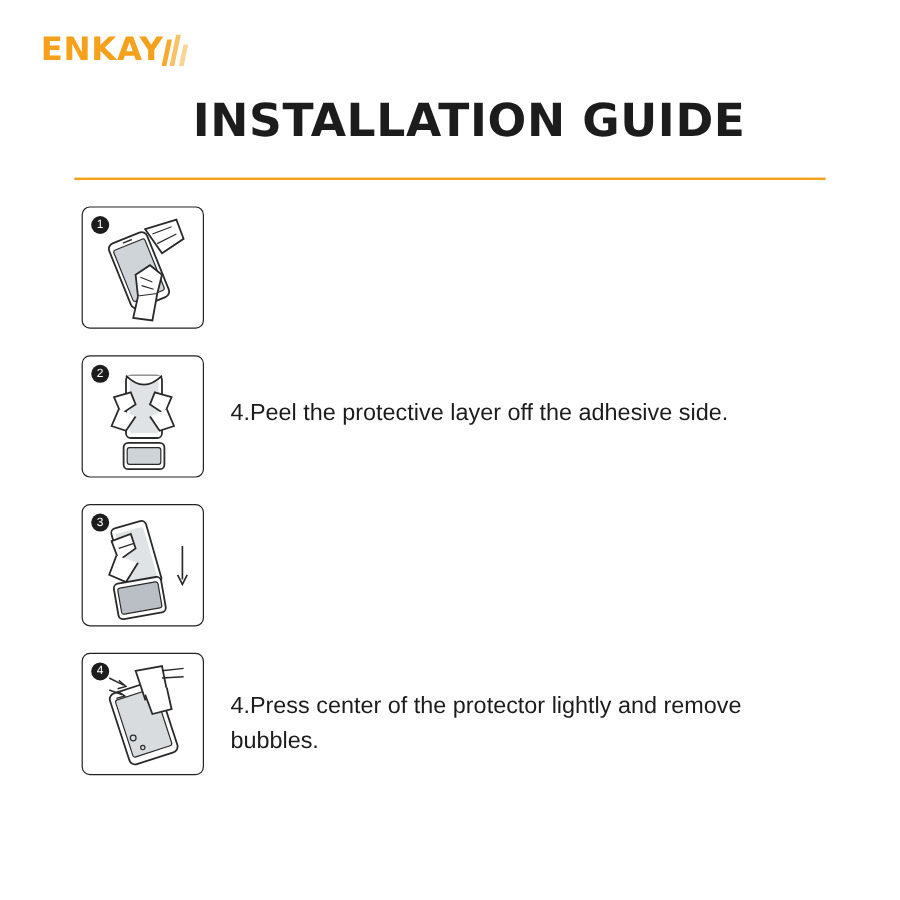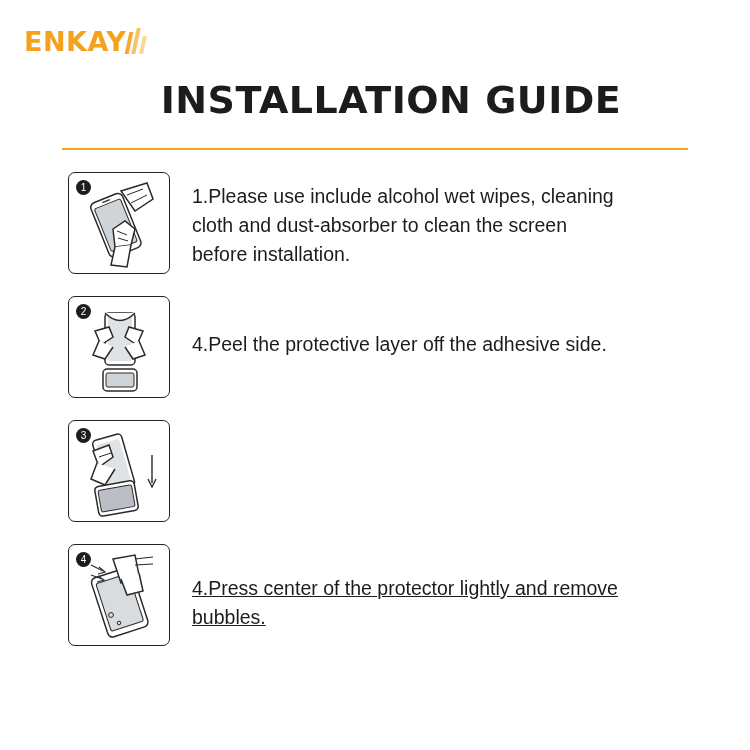--- a/index.html
+++ b/index.html
@@ -17,24 +17,24 @@
   }
   .page {
     position: absolute;
     inset: 0;
     background: #ffffff;
   }
 
   
   .brand {
     position: absolute;
-    left: 24px;
+    left: 34px;
     top: 28px;
     display: flex;
-    align-items: flex-start;
+    align-items: flex-end;
   }
   .brand-text {
     font-family: "DejaVu Sans", sans-serif;
     font-weight: bold;
     font-size: 27px;
     letter-spacing: 0.5px;
     color: #F5A11B;
     line-height: 1;
   }
   .brand-mark {
@@ -121,21 +121,21 @@
     font-size: 19.5px;
     line-height: 29px;
     color: #1c1c1c;
     font-family: "Liberation Sans", sans-serif;
     padding-top: 12px;
     white-space: pre-line;
   }
   .step.s1 .step-text { padding-top: 10px; }
   .step.s2 .step-text { padding-top: 34px; }
   .step.s3 .step-text { padding-top: 30px; }
-  .step.s4 .step-text { padding-top: 30px; text-decoration: underline; }
+  .step.s4 .step-text { padding-top: 30px; }
 </style>
 </head>
 <body>
 
 <div class="page">
 
   <div class="brand">
     <span class="brand-text">ENKAY</span>
     <span class="brand-mark">
       <span class="bar b1"></span>
@@ -166,23 +166,20 @@
             <path d="M62 30 L78 22" stroke-width="1"></path>
 
             <path d="M44 56 L56 48 L66 56 L62 72 L46 74 Z" fill="#ffffff"></path>
             <path d="M48 58 L58 62" stroke-width="1"></path>
             <path d="M49 65 L59 68" stroke-width="1"></path>
 
             <path d="M46 74 L42 92 L58 94 L62 72" fill="#ffffff"></path>
           </g>
         </svg>
       </div>
-      <div class="step-text">1.Please use include alcohol wet wipes, cleaning
-   cloth and dust-absorber to clean the screen
-   before installation.</div>
     </div>
 
     <div class="step s2">
       <div class="thumb">
         <div class="badge">2</div>
         <svg width="100" height="100" viewBox="0 0 100 100">
           <g fill="none" stroke="#2a2a2a" stroke-width="1.5">
 
             <rect x="36" y="16" width="30" height="52" rx="4" fill="#ffffff"></rect>
             <rect x="39" y="20" width="24" height="44" rx="2" fill="#dfe3e6" stroke="none"></rect>

